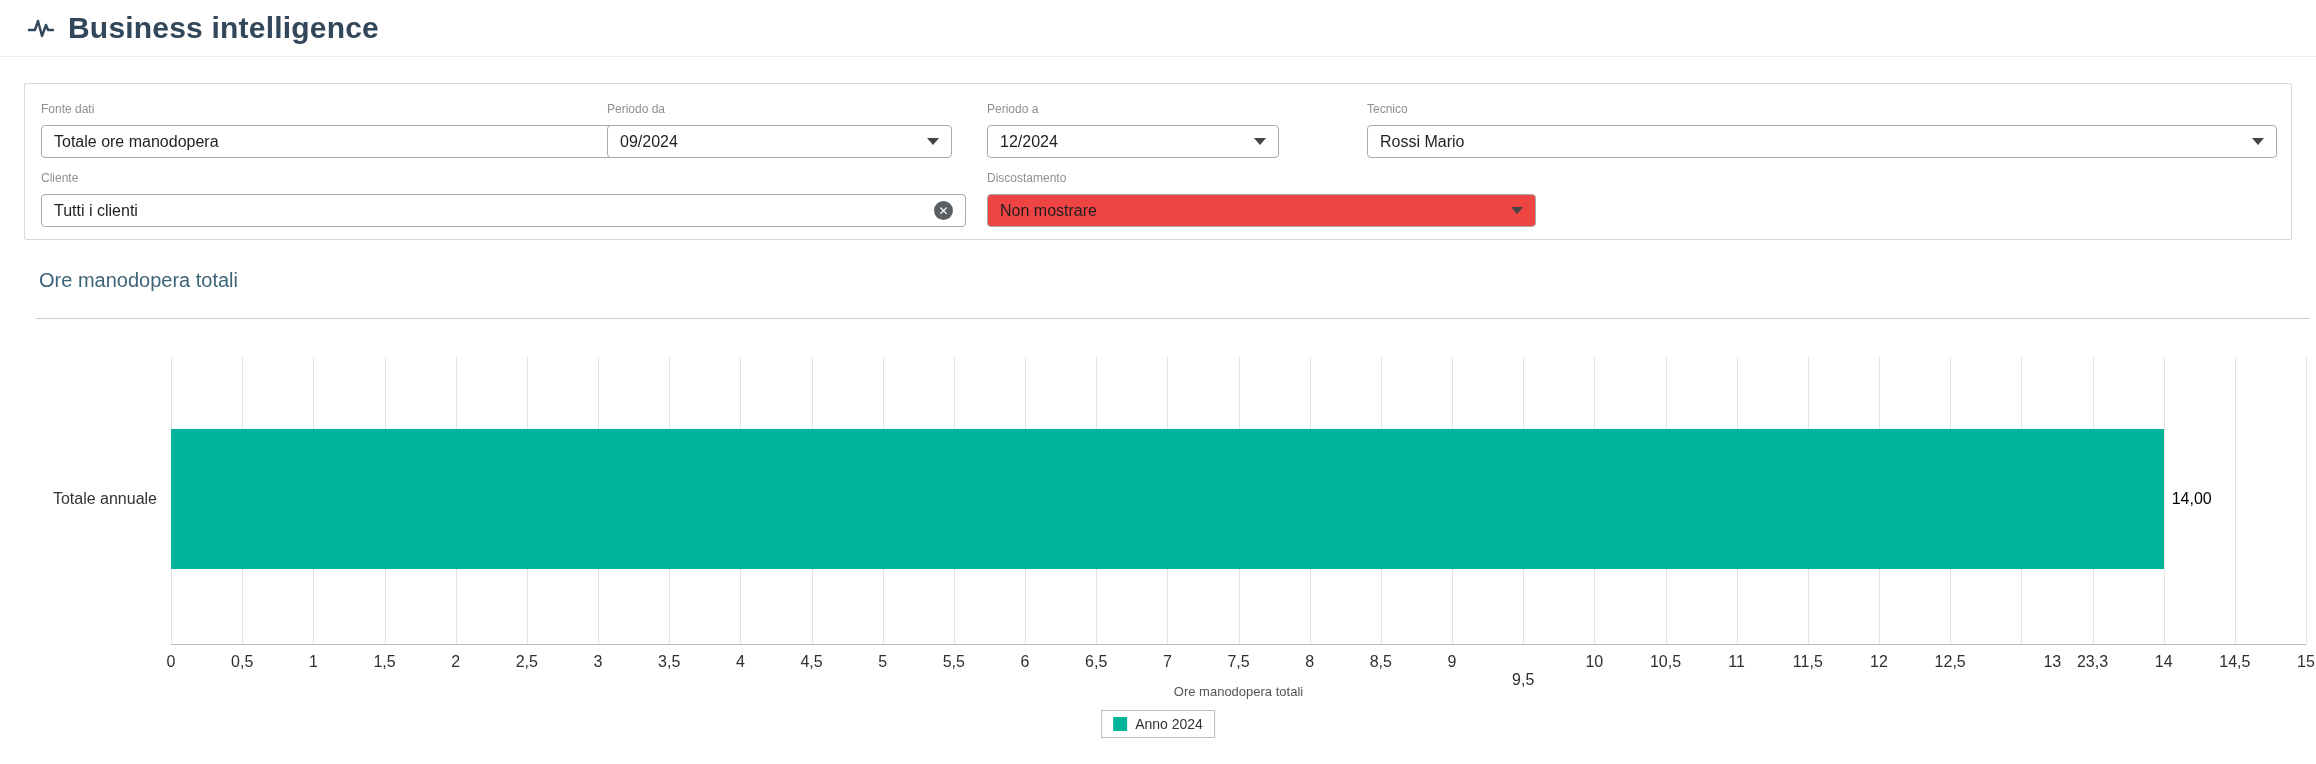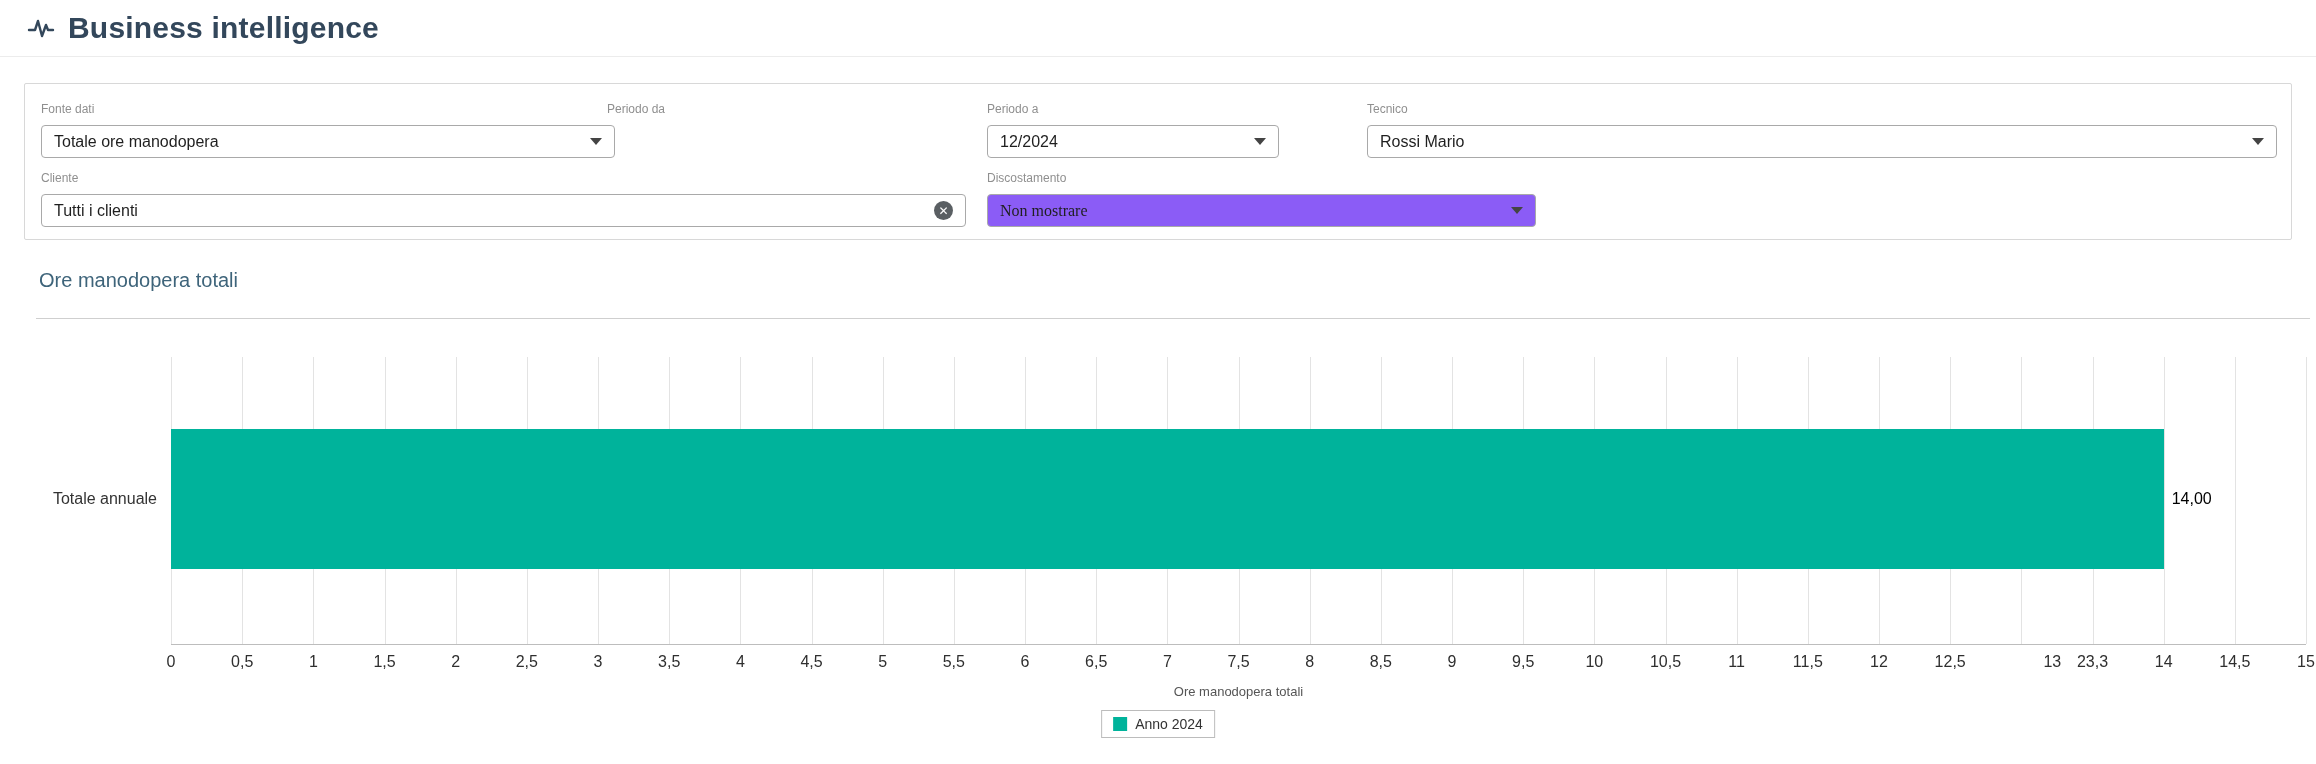--- a/index.html
+++ b/index.html
@@ -61,40 +61,40 @@
     cursor: pointer;
   }
   .control .caret {
     width: 0; height: 0;
     border-left: 6px solid transparent;
     border-right: 6px solid transparent;
     border-top: 7px solid #444;
     margin-left: auto;
     flex: 0 0 auto;
   }
-  .control.gray { background: #8b5cf6; font-family: Liberation Serif, serif; }
+  .control.gray { background: #ef4444; }
 
   .clear-btn {
     margin-left: auto;
     width: 19px; height: 19px;
     border-radius: 50%;
     background: #5a5f63;
     color: #fff;
     font-size: 12px;
     line-height: 1;
     display: flex;
     align-items: center;
     justify-content: center;
     cursor: pointer;
     flex: 0 0 auto;
   }
 
   
   #lbl-fonte   { left: 16px;   top: 18px; }
-  #ctl-fonte   { left: 16px;   top: 41px; width: 574px; }
+  #ctl-fonte   { left: 16px;   top: 41px; width: 646px; }
   #lbl-pda     { left: 582px;  top: 18px; }
   #ctl-pda     { left: 582px;  top: 41px; width: 345px; }
   #lbl-pa      { left: 962px;  top: 18px; }
   #ctl-pa      { left: 962px;  top: 41px; width: 292px; }
   #lbl-tec     { left: 1342px; top: 18px; }
   #ctl-tec     { left: 1342px; top: 41px; width: 910px; }
   
   #lbl-cli     { left: 16px;   top: 87px; }
   #ctl-cli     { left: 16px;   top: 110px; width: 925px; cursor: text; }
   #lbl-dis     { left: 962px;  top: 87px; }
@@ -205,20 +205,24 @@
 
 <div class="filter-panel">
 
   <span class="field-label" id="lbl-fonte">Fonte dati</span>
   <div class="control" id="ctl-fonte">
     <span>Totale ore manodopera</span>
     <span class="caret"></span>
   </div>
 
   <span class="field-label" id="lbl-pda">Periodo da</span>
+  <div class="control" id="ctl-pda">
+    <span>09/2024</span>
+    <span class="caret"></span>
+  </div>
 
   <span class="field-label" id="lbl-pa">Periodo a</span>
   <div class="control" id="ctl-pa">
     <span>12/2024</span>
     <span class="caret"></span>
   </div>
 
   <span class="field-label" id="lbl-tec">Tecnico</span>
   <div class="control" id="ctl-tec">
     <span>Rossi Mario</span>
@@ -293,21 +297,21 @@
     <div class="x-tick" style="left: 30%;">4,5</div>
     <div class="x-tick" style="left: 33.3333%;">5</div>
     <div class="x-tick" style="left: 36.6667%;">5,5</div>
     <div class="x-tick" style="left: 40%;">6</div>
     <div class="x-tick" style="left: 43.3333%;">6,5</div>
     <div class="x-tick" style="left: 46.6667%;">7</div>
     <div class="x-tick" style="left: 50%;">7,5</div>
     <div class="x-tick" style="left: 53.3333%;">8</div>
     <div class="x-tick" style="left: 56.6667%;">8,5</div>
     <div class="x-tick" style="left: 60%;">9</div>
-    <div class="x-tick" style="left: 63.3333%;">9,5</div>
+    <div class="x-tick" style="left: 63.3333%; margin-top: 18px;">9,5</div>
     <div class="x-tick" style="left: 66.6667%;">10</div>
     <div class="x-tick" style="left: 70%;">10,5</div>
     <div class="x-tick" style="left: 73.3333%;">11</div>
     <div class="x-tick" style="left: 76.6667%;">11,5</div>
     <div class="x-tick" style="left: 80%;">12</div>
     <div class="x-tick" style="left: 83.3333%;">12,5</div>
     <div class="x-tick" style="left: 86.6667%; margin-left: 31px;">13</div>
     <div class="x-tick" style="left: 90%;">23,3</div>
     <div class="x-tick" style="left: 93.3333%;">14</div>
     <div class="x-tick" style="left: 96.6667%;">14,5</div>

